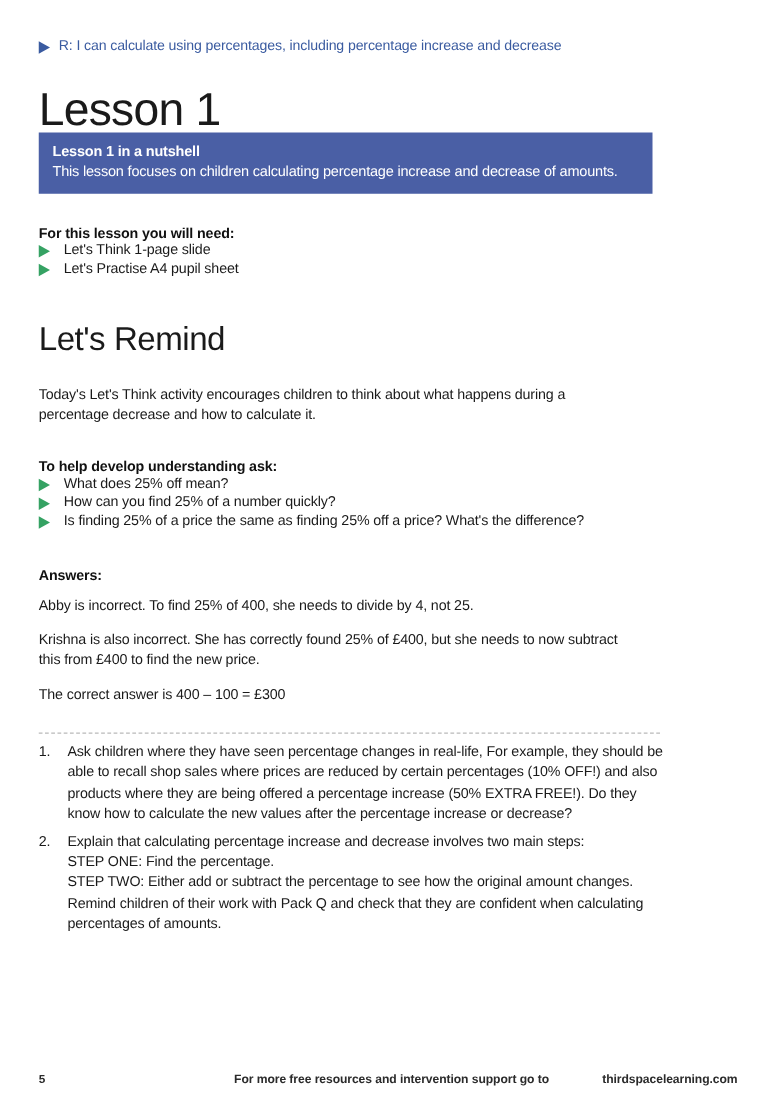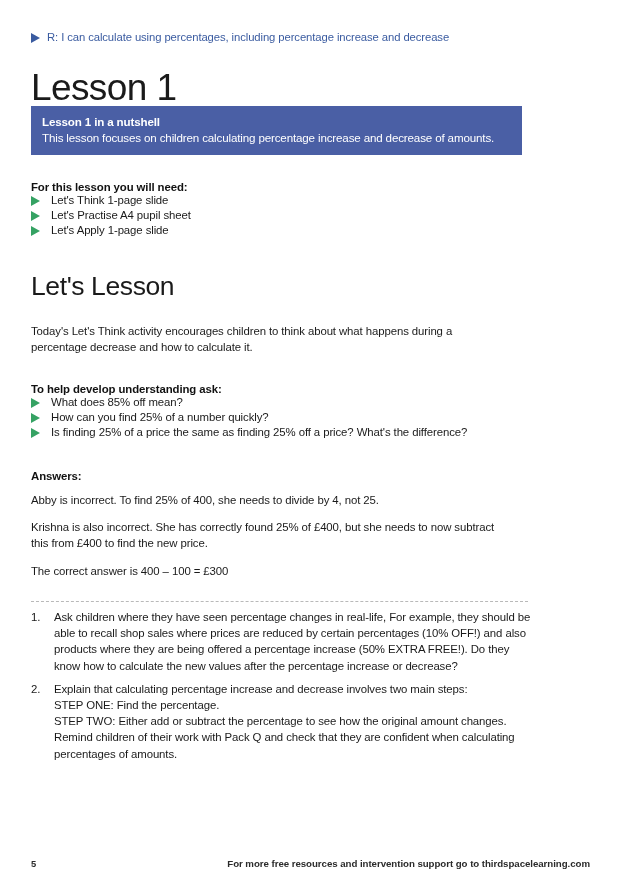--- a/index.html
+++ b/index.html
@@ -182,21 +182,21 @@
     font-size: 9.4px;
     font-weight: bold;
     color: #2b2b2b;
   }
   .footer-note {
     font-size: 9.7px;
     font-weight: bold;
     color: #2b2b2b;
     letter-spacing: -0.05px;
   }
-  .footer-note .domain { font-weight: bold; }
+  .footer-note .domain { font-weight: bold; margin-left: 40px; }
 </style>
 </head>
 <body>
 
 <div class="page">
 
   <div class="objective">
     <span class="tri"></span>
     <span class="objective-text">R: I can calculate using percentages, including percentage increase and decrease</span>
   </div>
@@ -211,34 +211,30 @@
   <div class="sec-label need-label">For this lesson you will need:</div>
   <ul class="bullet-list">
     <li>
       <span class="tri green"></span>
       <span class="btext">Let's Think 1-page slide</span>
     </li>
     <li>
       <span class="tri green"></span>
       <span class="btext">Let's Practise A4 pupil sheet</span>
     </li>
-    <li>
-      <span class="tri green"></span>
-      <span class="btext">Let's Apply 1-page slide</span>
-    </li>
   </ul>
 
-  <h2 class="section-head lets-think-head">Let's Lesson</h2>
+  <h2 class="section-head lets-think-head">Let's Remind</h2>
   <p class="body-para">Today's Let's Think activity encourages children to think about what happens during a percentage decrease and how to calculate it.</p>
 
   <div class="sec-label ask-label">To help develop understanding ask:</div>
   <ul class="bullet-list">
     <li>
       <span class="tri green"></span>
-      <span class="btext">What does 85% off mean?</span>
+      <span class="btext">What does 25% off mean?</span>
     </li>
     <li>
       <span class="tri green"></span>
       <span class="btext">How can you find 25% of a number quickly?</span>
     </li>
     <li>
       <span class="tri green"></span>
       <span class="btext">Is finding 25% of a price the same as finding 25% off a price? What's the difference?</span>
     </li>
   </ul>

